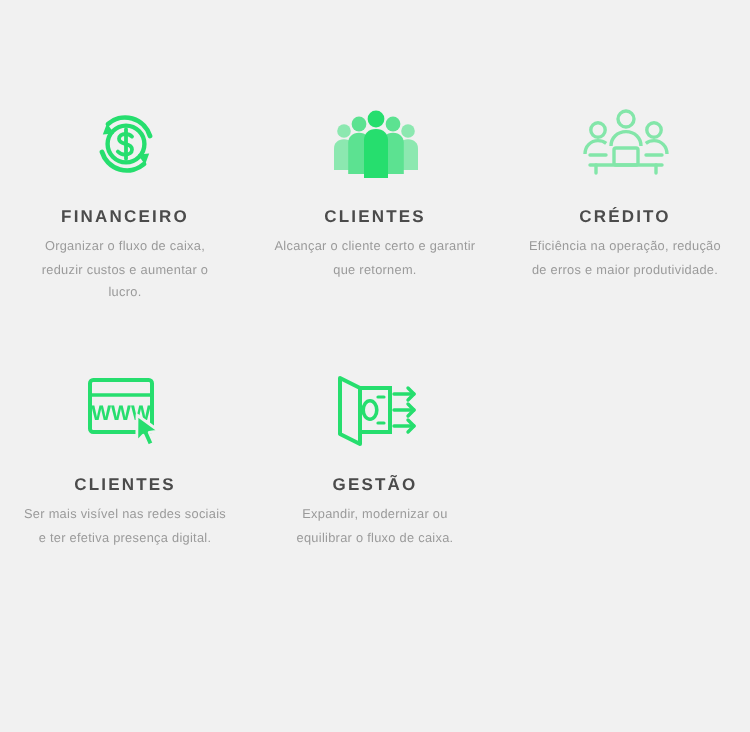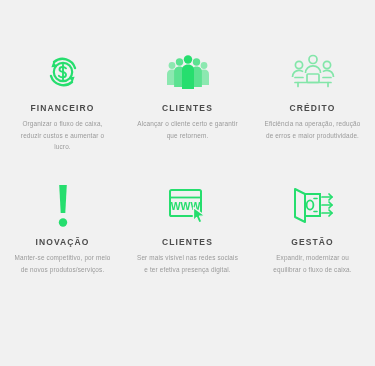--- a/index.html
+++ b/index.html
@@ -116,30 +116,20 @@
           <rect x="17" y="23" width="12" height="8.5" rx="1"></rect>
           <path d="M5 31.5h36" stroke-linecap="round"></path>
           <path d="M8 31.5v4M38 31.5v4" stroke-linecap="round"></path>
           <path d="M5 26.5h8M33 26.5h8" stroke-linecap="round"></path>
         </svg>
       </div>
       <div class="card-title">CRÉDITO</div>
       <div class="card-desc">Eficiência na operação, redução de erros e maior produtividade.</div>
     </div>
 
-    <div class="cell">
-      <div class="icon-wrap">
-        <svg width="30" height="46" viewBox="0 0 30 46" fill="none">
-          <path d="M11.2 2h7.6l-1.5 28h-4.6z" fill="#26de6e"></path>
-          <circle cx="15" cy="39.5" r="4.2" fill="#26de6e"></circle>
-        </svg>
-      </div>
-      <div class="card-title">INOVAÇÃO</div>
-      <div class="card-desc">Manter-se competitivo, por meio de novos produtos/serviços.</div>
-    </div>
 
     <div class="cell">
       <div class="icon-wrap">
         <svg width="46" height="42" viewBox="0 0 46 42" fill="none">
           <rect x="5" y="5" width="31" height="26" rx="1.6" stroke="#26de6e" stroke-width="2" fill="none"></rect>
           <line x1="5" y1="12.5" x2="36" y2="12.5" stroke="#26de6e" stroke-width="1.8"></line>
           <text x="20.5" y="25" text-anchor="middle" font-family="Liberation Sans, sans-serif" font-size="10.5" font-weight="bold" fill="#26de6e">WWW</text>
           <path d="M28.5 22.5 L39.5 30.5 L34.6 31.2 L37 36.6 L34 38 L31.6 32.6 L28.4 36 Z" fill="#26de6e" stroke="#f1f1f1" stroke-width="1.4" stroke-linejoin="round"></path>
         </svg>
       </div>

